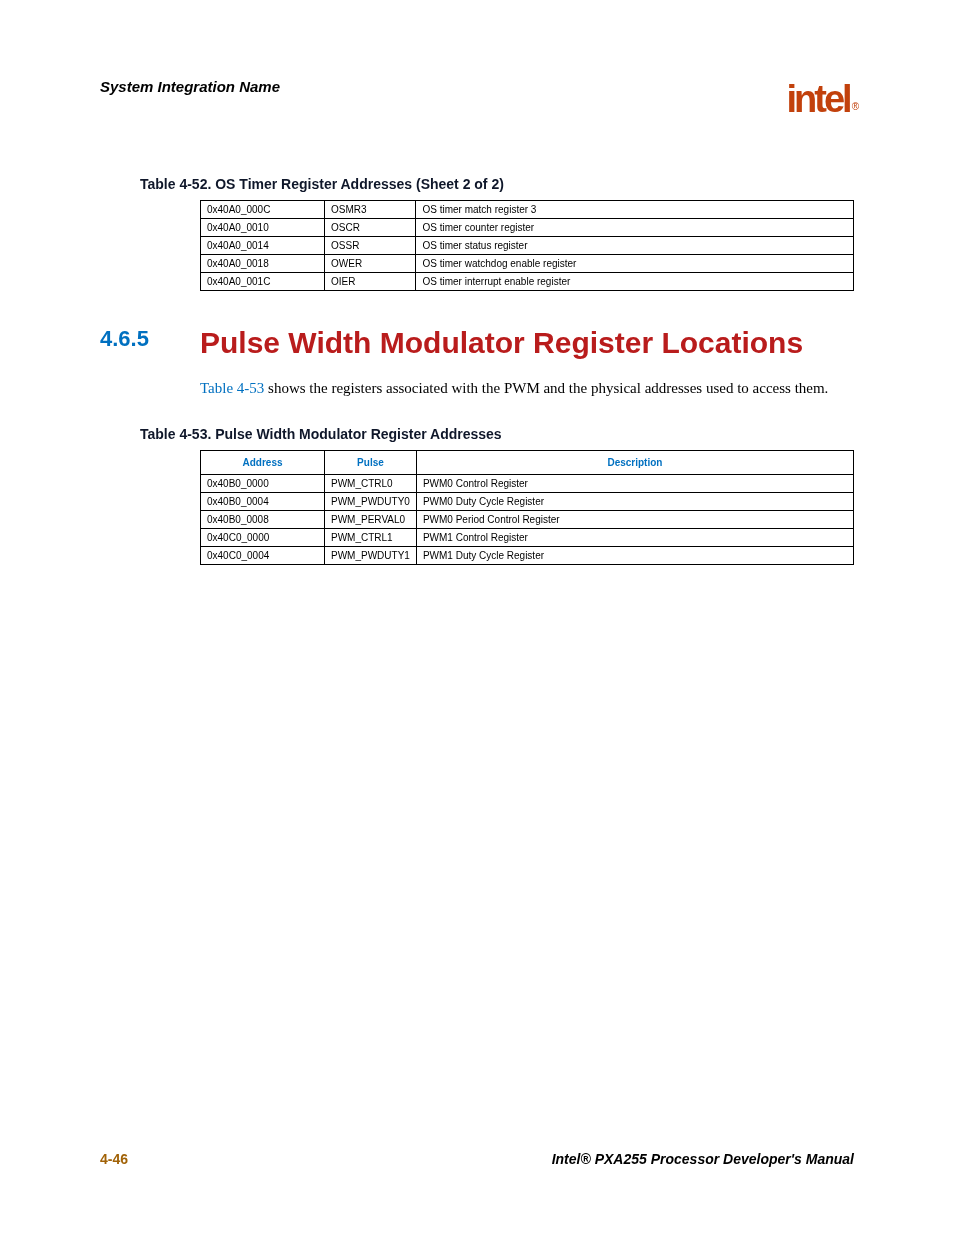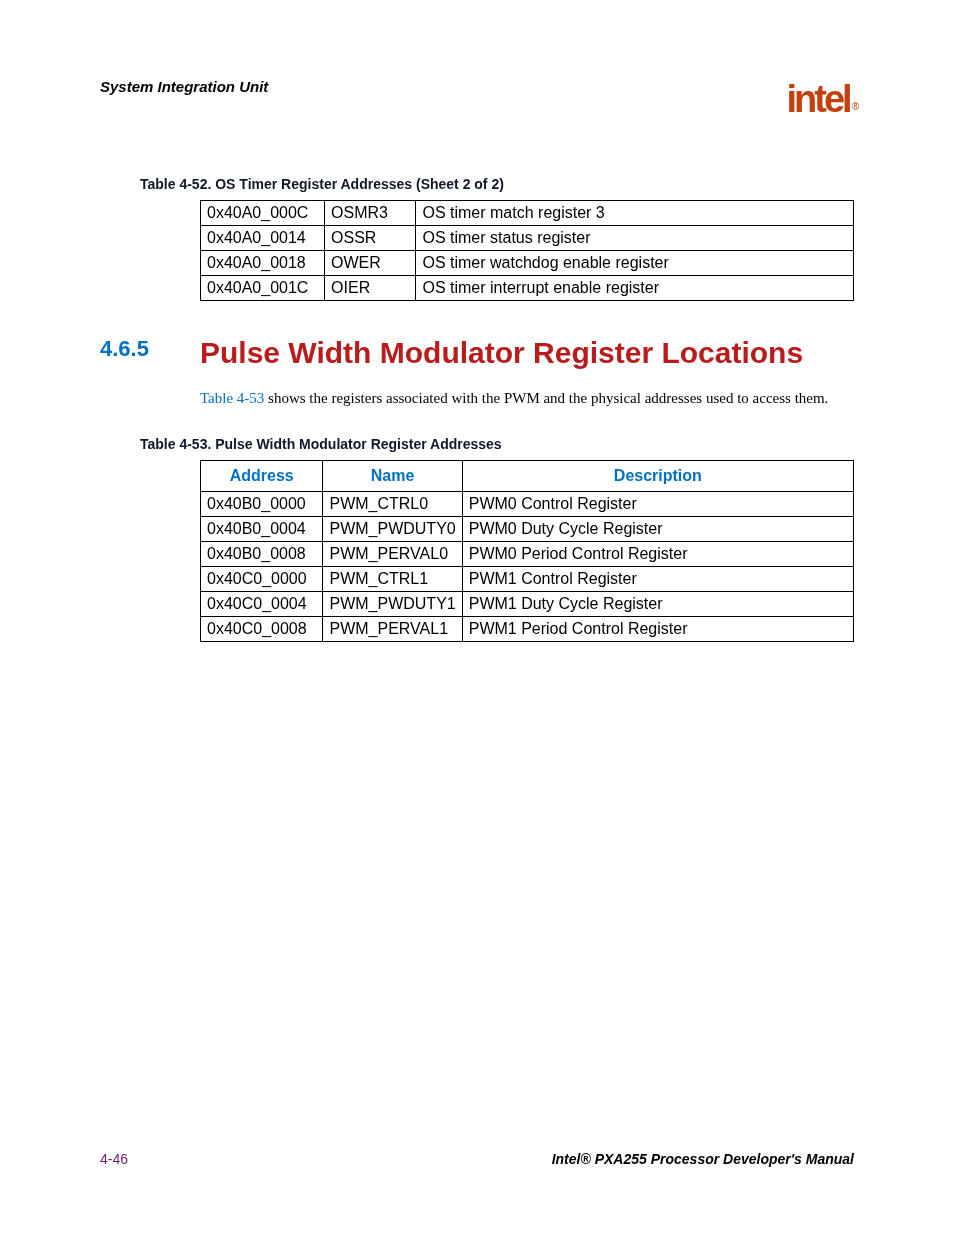--- a/index.html
+++ b/index.html
@@ -52,21 +52,21 @@
     }
     table {
       border-collapse: collapse;
       margin-left: 100px;
       width: calc(100% - 100px);
       margin-bottom: 35px;
     }
     table td, table th {
       border: 1px solid #000;
       padding: 3px 6px;
-      font-size: 16px;
+      font-size: 10px;
       text-align: left;
       vertical-align: middle;
     }
     table th {
       color: #0070c0;
       font-weight: bold;
       text-align: center;
       padding: 6px;
     }
     .col-addr {
@@ -109,46 +109,52 @@
     .footer {
       position: absolute;
       bottom: 68px;
       left: 100px;
       right: 100px;
       display: flex;
       justify-content: space-between;
       font-size: 14px;
     }
     .footer-left {
-      color: #701a75;
+      color: #a16207;
+      font-weight: bold;
     }
     .footer-right {
       font-style: italic;
       font-weight: bold;
       color: #000;
     }
   </style>
 </head>
 <body>
 
 <div class="header-row">
-  <div class="header-title">System Integration Unit</div>
+  <div class="header-title">System Integration Name</div>
   <div class="logo">
     <span>intel</span><span class="logo-reg">®</span>
   </div>
 </div>
 
 <div class="table-caption">Table 4-52. OS Timer Register Addresses (Sheet 2 of 2)</div>
 
 <table>
   <tbody id="table52-body">
       <tr>
         <td class="col-addr">0x40A0_000C</td>
         <td class="col-name">OSMR3</td>
         <td class="col-desc">OS timer match register 3</td>
+      </tr>
+      <tr>
+        <td class="col-addr">0x40A0_0010</td>
+        <td class="col-name">OSCR</td>
+        <td class="col-desc">OS timer counter register</td>
       </tr>
       <tr>
         <td class="col-addr">0x40A0_0014</td>
         <td class="col-name">OSSR</td>
         <td class="col-desc">OS timer status register</td>
       </tr>
       <tr>
         <td class="col-addr">0x40A0_0018</td>
         <td class="col-name">OWER</td>
         <td class="col-desc">OS timer watchdog enable register</td>
@@ -169,21 +175,21 @@
 <div class="body-text">
   <span class="body-link">Table 4-53</span><span> shows the registers associated with the PWM and the physical addresses used to access them.</span>
 </div>
 
 <div class="table-caption">Table 4-53. Pulse Width Modulator Register Addresses</div>
 
 <table>
   <thead>
     <tr>
       <th class="col-addr">Address</th>
-      <th class="col-name">Name</th>
+      <th class="col-name">Pulse</th>
       <th class="col-desc">Description</th>
     </tr>
   </thead>
   <tbody id="table53-body">
       <tr>
         <td class="col-addr">0x40B0_0000</td>
         <td class="col-name">PWM_CTRL0</td>
         <td class="col-desc">PWM0 Control Register</td>
       </tr>
       <tr>
@@ -199,24 +205,19 @@
       <tr>
         <td class="col-addr">0x40C0_0000</td>
         <td class="col-name">PWM_CTRL1</td>
         <td class="col-desc">PWM1 Control Register</td>
       </tr>
       <tr>
         <td class="col-addr">0x40C0_0004</td>
         <td class="col-name">PWM_PWDUTY1</td>
         <td class="col-desc">PWM1 Duty Cycle Register</td>
       </tr>
-      <tr>
-        <td class="col-addr">0x40C0_0008</td>
-        <td class="col-name">PWM_PERVAL1</td>
-        <td class="col-desc">PWM1 Period Control Register</td>
-      </tr>
     </tbody>
 </table>
 
 <div class="footer">
   <div class="footer-left">4-46</div>
   <div class="footer-right">Intel® PXA255 Processor Developer's Manual</div>
 </div>
 
 </body></html>

